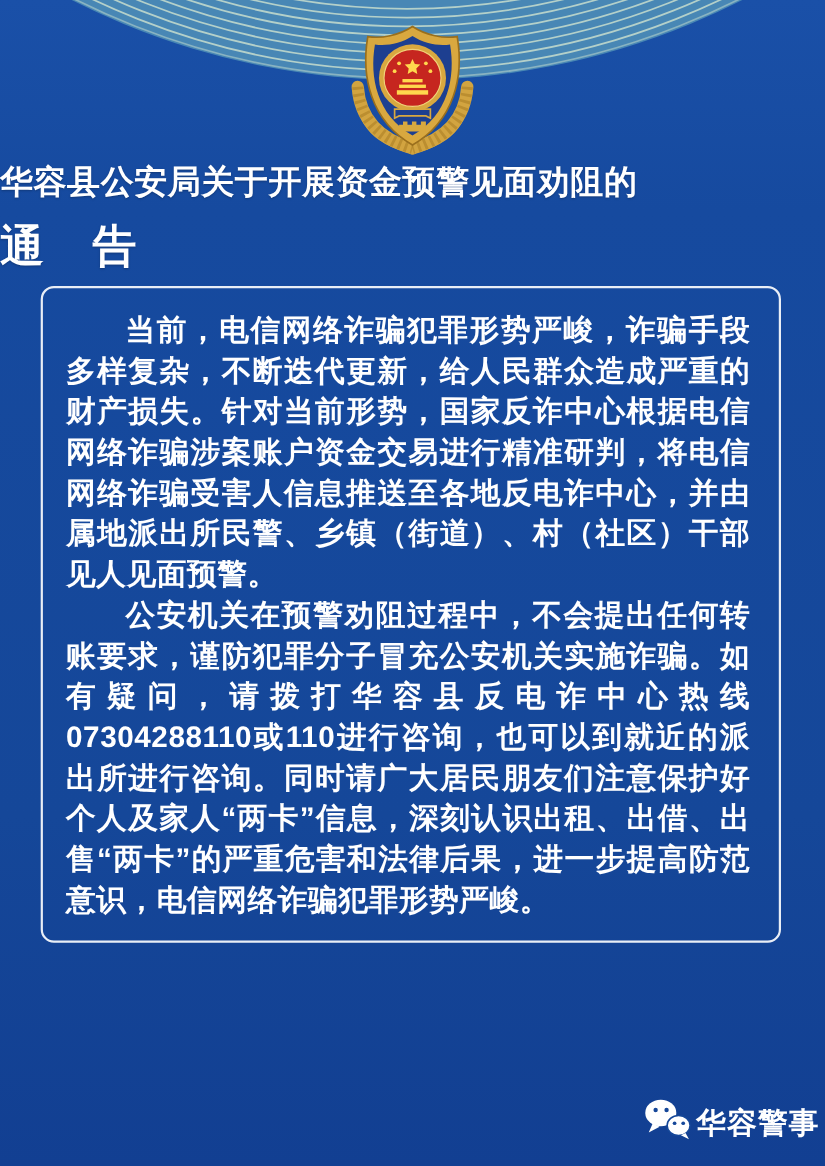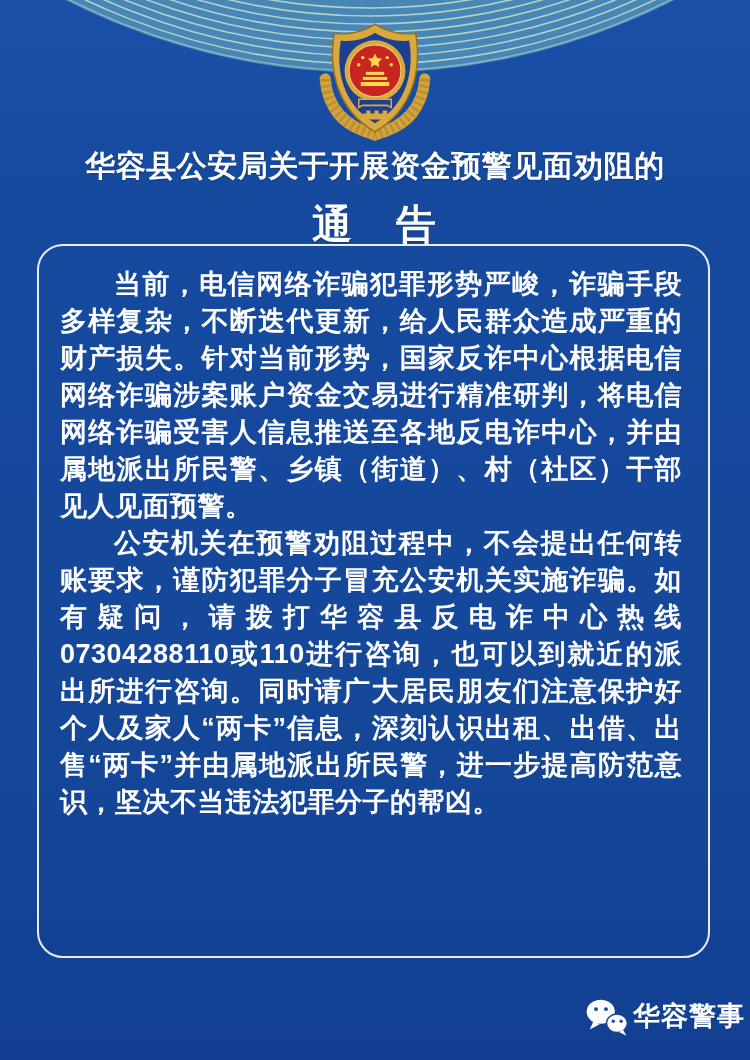--- a/index.html
+++ b/index.html
@@ -3,40 +3,40 @@
 <meta charset="utf-8">
 <style>
   html,body{margin:0;padding:0;}
   body{background:#0e3a86;font-family:"Liberation Sans","DejaVu Sans",sans-serif;}
   .page{
     position:relative;width:750px;height:1060px;overflow:hidden;
     background:linear-gradient(180deg,#1a50a8 0%,#164a9f 18%,#154799 70%,#123f92 100%);
   }
   .bg-arcs{position:absolute;top:0;left:0;pointer-events:none;}
   .emblem{position:absolute;top:22px;left:50%;transform:translateX(-50%);}
-  .title-block{position:absolute;top:146px;left:0;width:750px;text-align:center;color:#ffffff;}
+  .title-block{position:absolute;top:146px;left:0;width:750px;text-align:left;color:#ffffff;}
   .title-line1{
     font-size:30px;font-weight:800;letter-spacing:0.5px;line-height:40px;margin:0;
     text-shadow:0 1px 2px rgba(0,0,0,0.25);
   }
   .title-line2{
     font-size:40px;font-weight:800;letter-spacing:2px;line-height:40px;margin:18px 0 0 0;
     text-shadow:0 1px 2px rgba(0,0,0,0.25);
   }
   .notice-box{
-    position:absolute;top:244px;left:37px;width:673px;height:714px;
-    border:2.5px solid #e9eef6;border-radius:26px;box-sizing:border-box;
+    position:absolute;top:260px;left:37px;width:673px;height:597px;
+    border:2.5px solid #e9eef6;border-radius:12px;box-sizing:border-box;
     padding:20px 26px 0 21px;
   }
   .notice-box p{
     margin:0;color:#ffffff;font-size:27px;line-height:37px;font-weight:600;
     letter-spacing:0.5px;text-indent:2em;text-align:justify;
   }
   .watermark{
-    position:absolute;top:998px;right:5px;display:flex;gap:3px;
+    position:absolute;top:998px;right:5px;display:flex;align-items:center;gap:3px;
     color:#ffffff;
   }
   .watermark-label{font-size:27px;font-weight:700;letter-spacing:1px;}
 </style>
 </head>
 <body>
 
 <div class="page">
 
   <svg class="bg-arcs" width="750" height="190" viewBox="0 0 750 190" aria-hidden="true">
@@ -86,21 +86,21 @@
     </svg>
   </div>
 
   <div class="title-block">
     <h1 class="title-line1">华容县公安局关于开展资金预警见面劝阻的</h1>
     <div class="title-line2">通　告</div>
   </div>
 
   <div class="notice-box">
     <p>当前，电信网络诈骗犯罪形势严峻，诈骗手段多样复杂，不断迭代更新，给人民群众造成严重的财产损失。针对当前形势，国家反诈中心根据电信网络诈骗涉案账户资金交易进行精准研判，将电信网络诈骗受害人信息推送至各地反电诈中心，并由属地派出所民警、乡镇（街道）、村（社区）干部见人见面预警。</p>
-    <p>公安机关在预警劝阻过程中，不会提出任何转账要求，谨防犯罪分子冒充公安机关实施诈骗。如有疑问，请拨打华容县反电诈中心热线07304288110或110进行咨询，也可以到就近的派出所进行咨询。同时请广大居民朋友们注意保护好个人及家人“两卡”信息，深刻认识出租、出借、出售“两卡”并由属地派出所民警，进一步提高防范意识，坚决不当违法犯罪分子的帮凶。</p>
+    <p>公安机关在预警劝阻过程中，不会提出任何转账要求，谨防犯罪分子冒充公安机关实施诈骗。如有疑问，请拨打华容县反电诈中心热线07304288110或110进行咨询，也可以到就近的派出所进行咨询。同时请广大居民朋友们注意保护好个人及家人“两卡”信息，深刻认识出租、出借、出售“两卡”的严重危害和法律后果，进一步提高防范意识，电信网络诈骗犯罪形势严峻。</p>
 
   </div>
 
   <div class="watermark">
     <span>
       <svg width="46" height="40" viewBox="0 0 44 38" aria-hidden="true">
         <ellipse cx="16" cy="13" rx="13.5" ry="11.5" fill="#ffffff"></ellipse>
         <path d="M9,22 L5.5,30 L15,25 Z" fill="#ffffff"></path>
         <circle cx="11.5" cy="10.5" r="1.9" fill="#154799"></circle>
         <circle cx="21" cy="10.5" r="1.9" fill="#154799"></circle>

